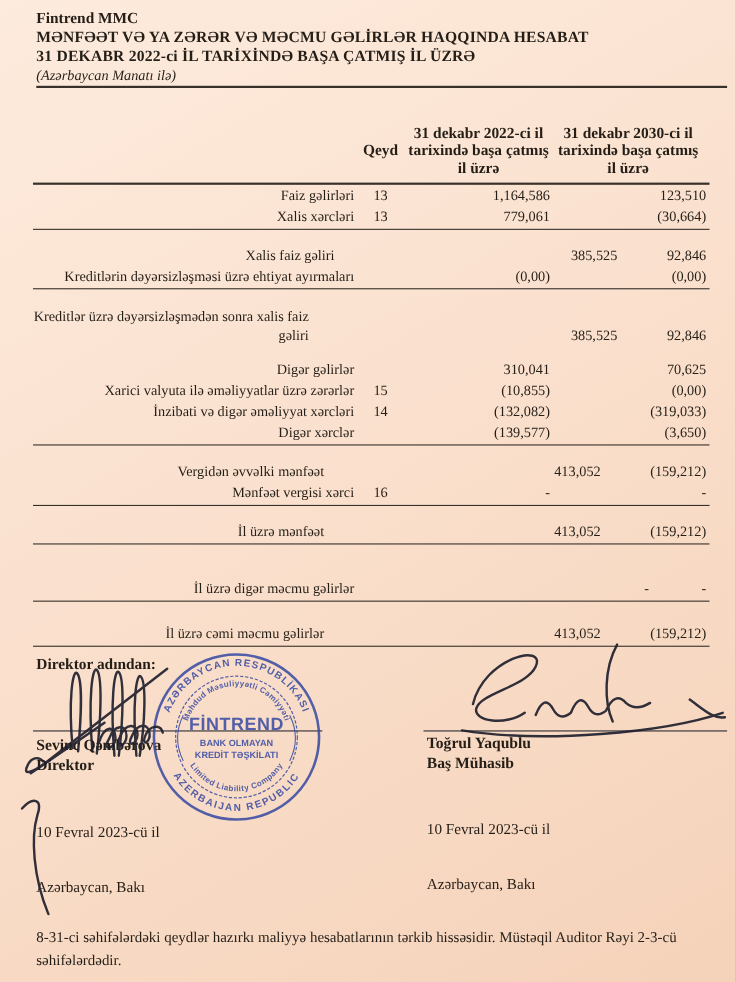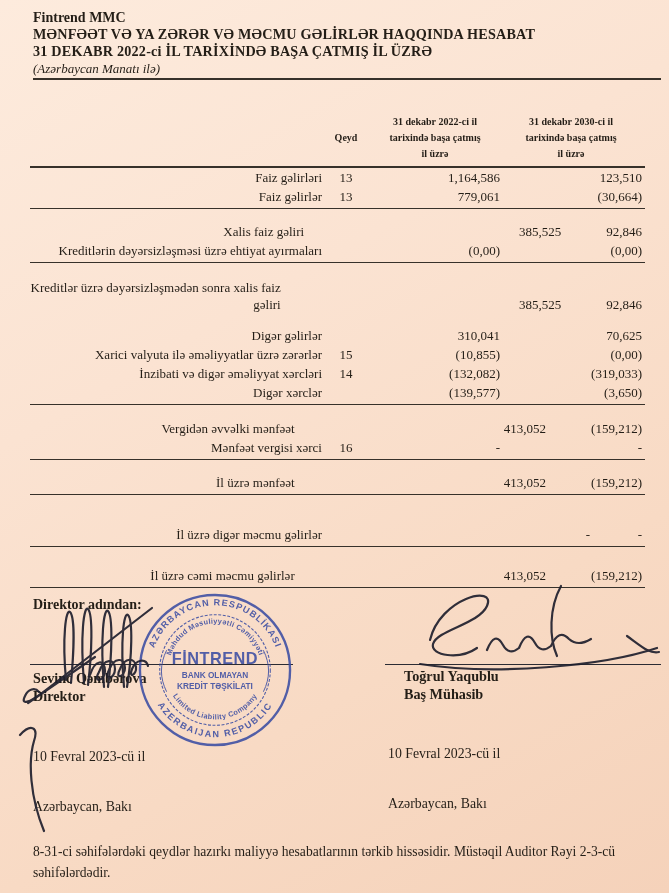--- a/index.html
+++ b/index.html
@@ -16,34 +16,34 @@
   .hdr-rule{width:628px;border-bottom:2.2px solid #37312a;margin-top:2px;}
   
   .tbl{margin:17px 0 0 30px;width:615px;font-size:13px;line-height:17px;}
   .trow{display:flex;align-items:flex-end;padding:1px 0;}
   .c-label{width:292px;text-align:right;}
   .c-label.narrow{width:268px;margin-right:24px;}
   .c-note{width:48px;text-align:center;}
   .c-v1{width:130px;text-align:right;}
   .c-v2{flex:1;text-align:right;padding-right:3px;}
   .thead{align-items:center;border-bottom:2px solid #37312a;padding-bottom:4px;}
-  .th{font-weight:700;font-size:10px;line-height:16px;text-align:center;white-space:pre-line;}
+  .th{font-weight:700;font-size:14px;line-height:16px;text-align:center;white-space:pre-line;}
   .bold{font-weight:400;gap:45px;}
   .rule{border-bottom:1.6px solid #37312a;padding-bottom:3px;}
   .g12{margin-top:12px}.g13{margin-top:13px}.g14{margin-top:14px}
   .g15{margin-top:15px}.g18{margin-top:30px}.g19{margin-top:19px}
   
   .abs{position:absolute;}
   .sig-head{left:33px;top:597px;font-weight:700;font-size:14px;z-index:2;}
   .sig-line{border-top:1.7px solid #2b2b33;z-index:1;}
   .line-left{left:30px;top:664px;width:263px;}
   .line-right{left:385px;top:664px;width:276px;}
   .name-block{z-index:2;font-size:14.2px;font-weight:700;line-height:18px;}
   .nb-left{left:33px;top:669px;}
-  .nb-right{left:404px;top:667px;}
+  .nb-right{left:388px;top:667px;}
   .date-left{left:33px;top:749px;font-size:13.8px;z-index:2;}
   .date-right{left:388px;top:746px;font-size:13.8px;z-index:2;}
   .loc-left{left:33px;top:799px;font-size:13.8px;z-index:2;}
   .loc-right{left:388px;top:796px;font-size:13.8px;z-index:2;}
   .stamp-svg{left:136px;top:591px;width:158px;height:158px;z-index:3;opacity:.88;}
   .sig-svg{z-index:4;}
   .sigL{left:12px;top:575px;width:240px;height:270px;}
   .sigR{left:365px;top:578px;width:300px;height:100px;}
   .footer{left:33px;top:841px;width:618px;font-size:13.6px;line-height:21px;z-index:2;}
 </style>
@@ -72,21 +72,21 @@
 il üzrə</div>
     </div>
 
     <div class="trow">
       <div class="c-label">Faiz gəlirləri</div>
       <div class="c-note">13</div>
       <div class="c-v1">1,164,586</div>
       <div class="c-v2">123,510</div>
     </div>
     <div class="trow rule">
-      <div class="c-label">Faiz gəlirlər</div>
+      <div class="c-label">Xalis xərcləri</div>
       <div class="c-note">13</div>
       <div class="c-v1">779,061</div>
       <div class="c-v2">(30,664)</div>
     </div>
     <div class="trow bold g13">
       <div class="c-label">Xalis faiz gəliri</div>
       <div class="c-note"></div>
       <div class="c-v1">385,525</div>
       <div class="c-v2">92,846</div>
     </div>

